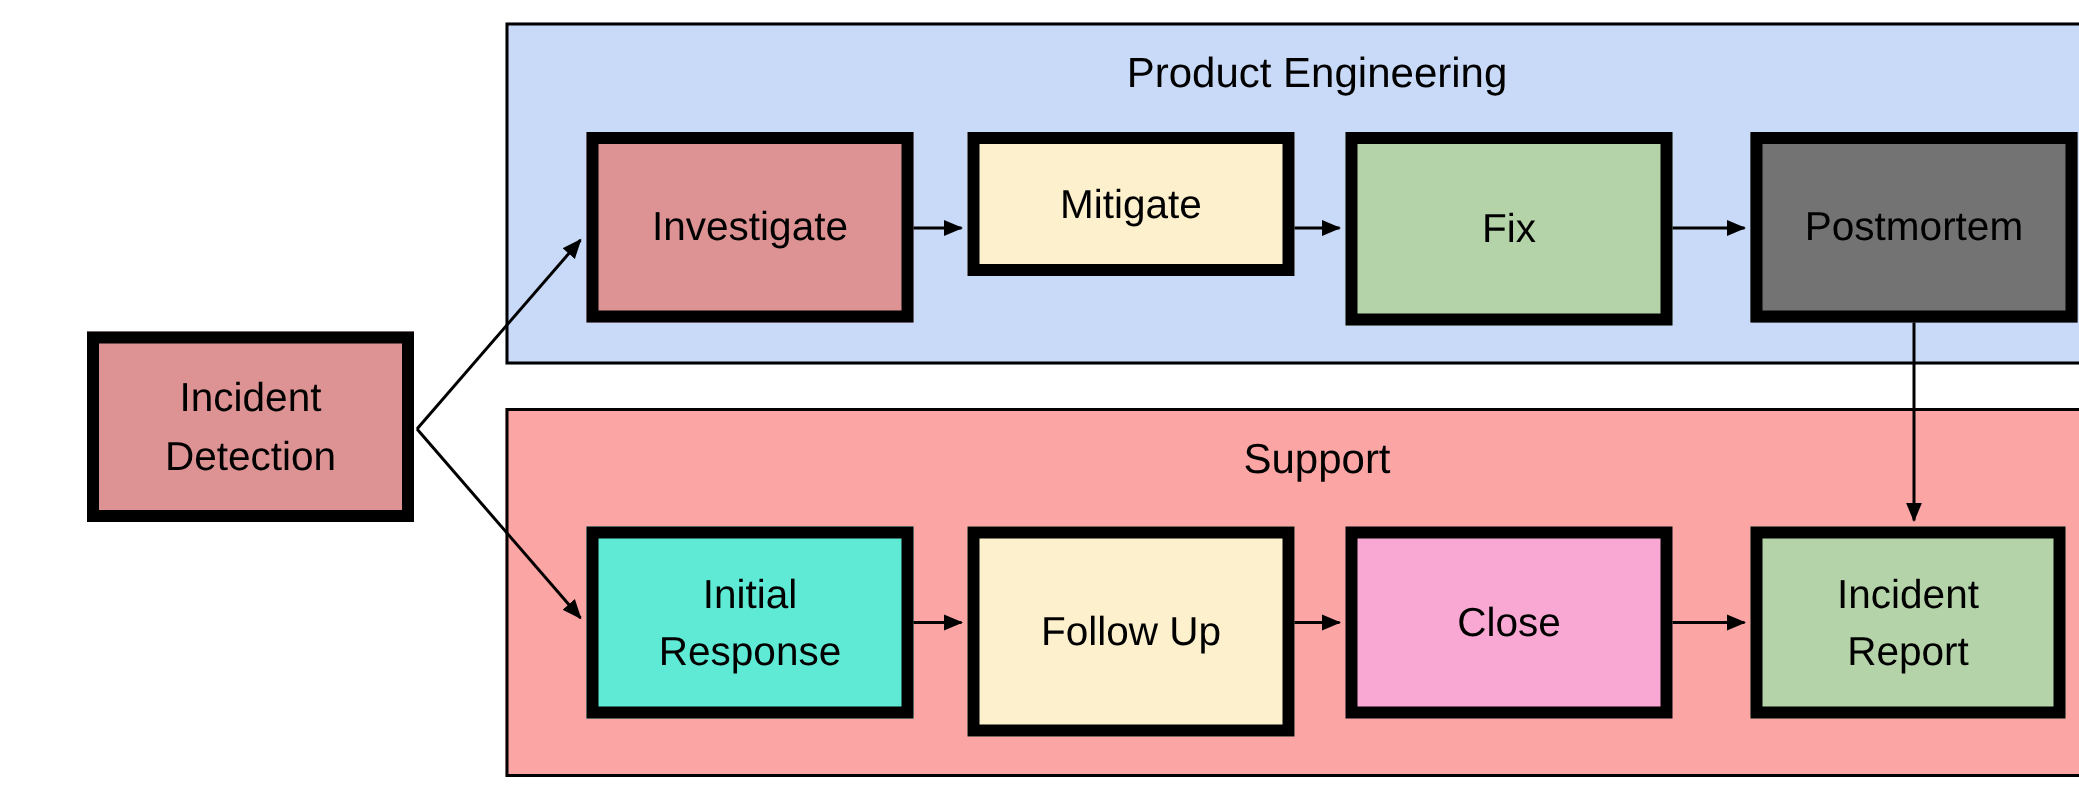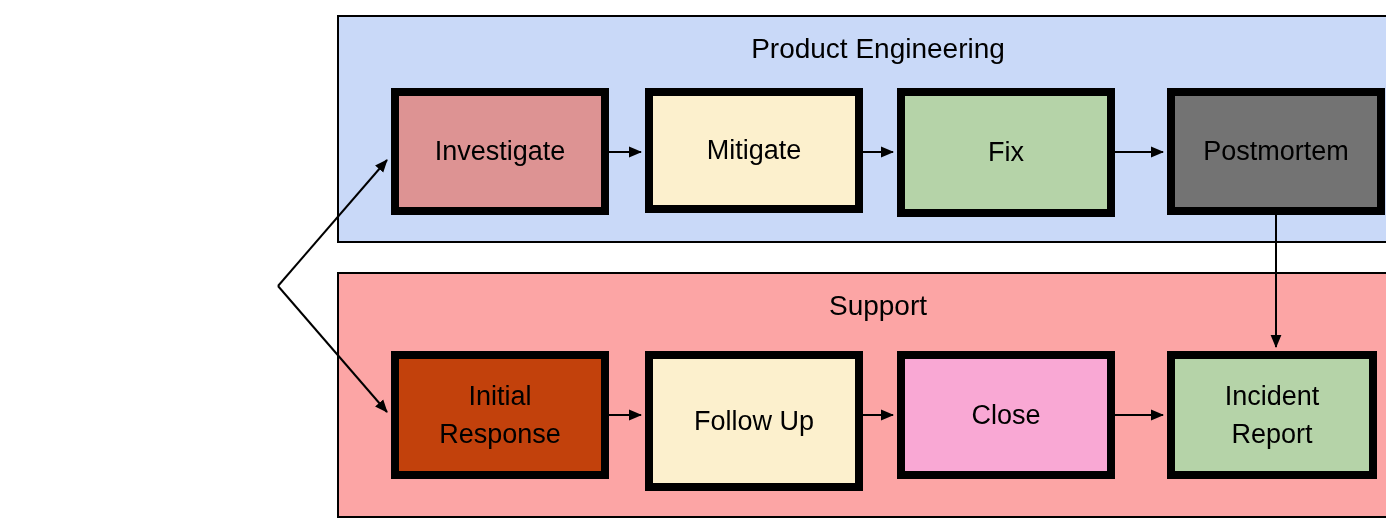--- a/index.html
+++ b/index.html
@@ -61,35 +61,38 @@
 <div class="canvas">
 
   <div class="lane" style="left: 292px; top: 15px; width: 1082px; height: 228px; background-color: rgb(201, 217, 248);">
     <div class="lane-title">Product Engineering</div>
   </div>
 
   <div class="lane" style="left: 292px; top: 272px; width: 1082px; height: 246px; background-color: #fca5a5;">
     <div class="lane-title">Support</div>
   </div>
 
+  <div class="node" style="left: 13px; top: 221px; width: 218px; height: 127px; background-color: rgb(221, 147, 147);">
+    <span class="node-label">Incident Detection</span>
+  </div>
 
   <div class="node" style="left: 346px; top: 88px; width: 218px; height: 127px; background-color: rgb(221, 147, 147);">
     <span class="node-label">Investigate</span>
   </div>
-  <div class="node" style="left: 600px; top: 88px; width: 218px; height: 125px; background-color: rgb(252, 240, 205);">
+  <div class="node" style="left: 600px; top: 88px; width: 218px; height: 96px; background-color: rgb(252, 240, 205);">
     <span class="node-label">Mitigate</span>
   </div>
   <div class="node" style="left: 852px; top: 88px; width: 218px; height: 129px; background-color: rgb(181, 211, 168);">
     <span class="node-label">Fix</span>
   </div>
   <div class="node" style="left: 1122px; top: 88px; width: 218px; height: 127px; background-color: #737373;">
     <span class="node-label">Postmortem</span>
   </div>
 
-  <div class="node" style="left: 346px; top: 351px; width: 218px; height: 128px; background-color: #c2410c;">
+  <div class="node" style="left: 346px; top: 351px; width: 218px; height: 128px; background-color: #5eead4;">
     <span class="node-label">Initial Response</span>
   </div>
   <div class="node" style="left: 600px; top: 351px; width: 218px; height: 140px; background-color: rgb(252, 240, 205);">
     <span class="node-label">Follow Up</span>
   </div>
   <div class="node" style="left: 852px; top: 351px; width: 218px; height: 128px; background-color: #f9a8d4;">
     <span class="node-label">Close</span>
   </div>
   <div class="node" style="left: 1122px; top: 351px; width: 210px; height: 128px; background-color: rgb(181, 211, 168);">
     <span class="node-label">Incident Report</span>

